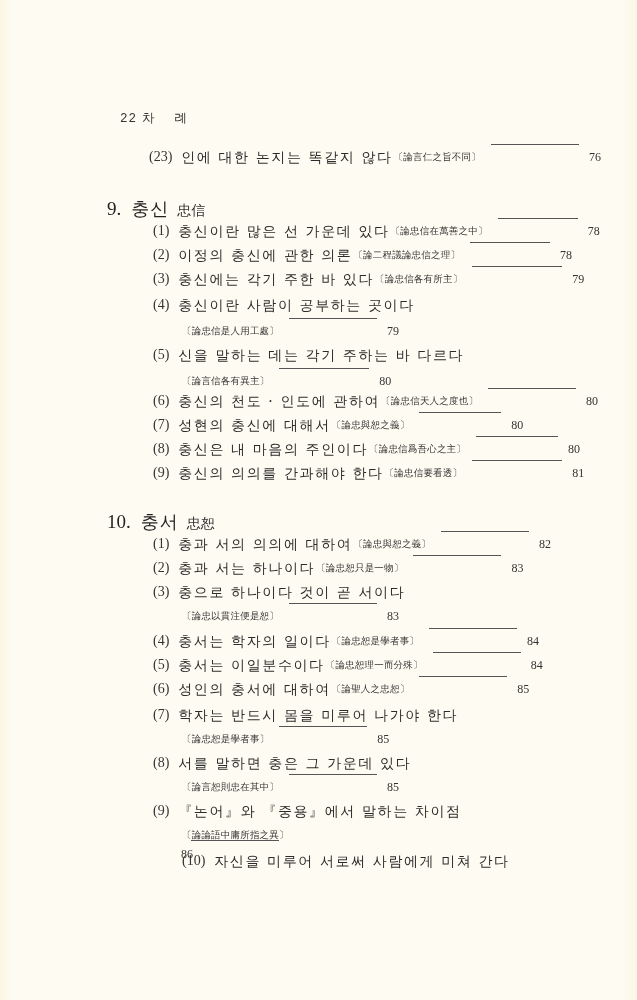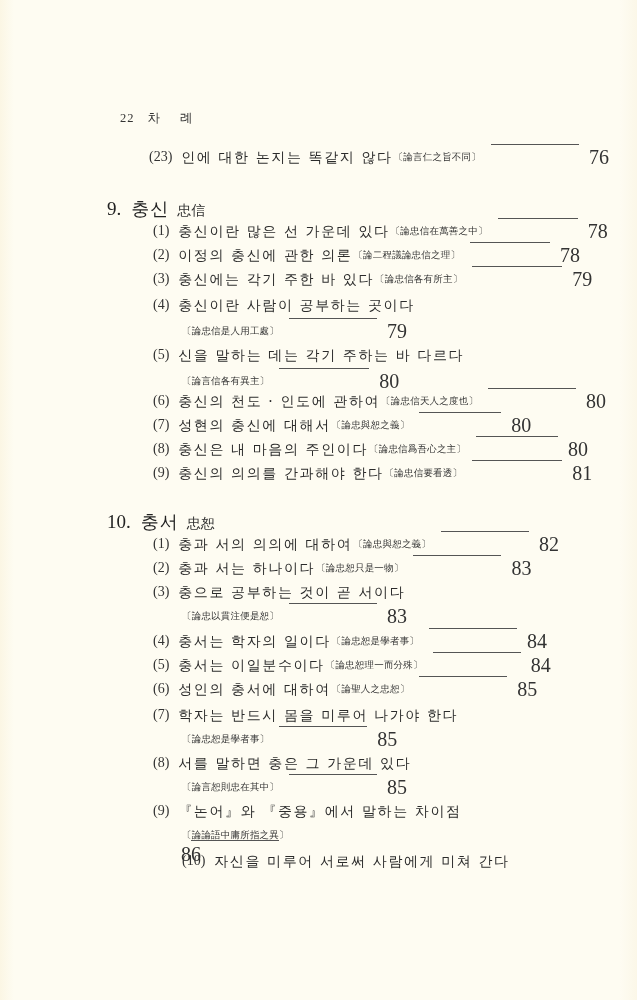--- a/index.html
+++ b/index.html
@@ -6,28 +6,28 @@
   body {
     width: 637px; height: 1000px; overflow: hidden;
     background: #fefcf2;
     font-family: "DejaVu Serif", "Liberation Serif", serif;
     color: #2a2a2a;
     position: relative;
   }
   .page { position: absolute; left: 0; top: 0; width: 637px; height: 1000px;
     background: linear-gradient(90deg, #fbf6e4 0px, #fefcf2 14px, #fefcf2 620px, #fbf7e8 637px); }
   .running-head { position: absolute; left: 120px; top: 110px; font-size: 12.5px; letter-spacing: 1px; color: #333; }
-  .running-head .num { font-family: Liberation Serif, serif; margin-right: 8px; }
+  .running-head .num { font-family: Liberation Mono, monospace; }
   .running-head .ttl { letter-spacing: 8px; }
   .row { position: absolute; white-space: nowrap; font-size: 14px; line-height: 18px; display: flex; align-items: flex-start; }
   .row .no { font-family: "Liberation Serif", serif; font-size: 14px; color: #333; }
   .row .ko { letter-spacing: 1.6px; color: #2b2b2b; }
   .row .hj { font-size: 9.5px; letter-spacing: 0.2px; color: #333; margin-left: 1px; }
   .row .leader { display: inline-block; border-top: 1px solid #555; height: 0; position: relative; top: -4px; margin: 0 10px; }
-  .row .pg { font-family: "Liberation Serif", serif; font-size: 20px; color: #333; }
+  .row .pg { font-family: "Liberation Serif", serif; font-size: 12px; color: #333; }
   .sec { position: absolute; white-space: nowrap; display: flex; align-items: baseline; }
   .sec .sn { font-family: "Liberation Serif", serif; font-size: 19px; color: #222; margin-right: 10px; }
   .sec .sk { font-size: 18px; font-weight: normal; color: #222; letter-spacing: 1px; margin-right: 8px; }
   .sec .sh { font-size: 14px; color: #333; }
 </style>
 </head>
 <body>
 
 <div class="page">
 
@@ -143,21 +143,21 @@
   <div class="row" style="left:153px; top:559px;">
     <span class="no">(2)</span>&nbsp;&nbsp;
     <span class="ko">충과 서는 하나이다</span>
     <span class="hj">〔論忠恕只是一物〕</span>
     <span class="leader" style="width:88px;"></span>
     <span class="pg">83</span>
   </div>
 
   <div class="row" style="left:153px; top:583px;">
     <span class="no">(3)</span>&nbsp;&nbsp;
-    <span class="ko">충으로 공부하는 것이 곧 서이다</span>
+    <span class="ko">충으로 하나이다 것이 곧 서이다</span>
   </div>
   <div class="row" style="left:181px; top:607px;">
     <span class="hj">〔論忠以貫注便是恕〕</span>
     <span class="leader" style="width:88px;"></span>
     <span class="pg">83</span>
   </div>
 
   <div class="row" style="left:153px; top:632px;">
     <span class="no">(4)</span>&nbsp;&nbsp;
     <span class="ko">충서는 학자의 일이다</span>

